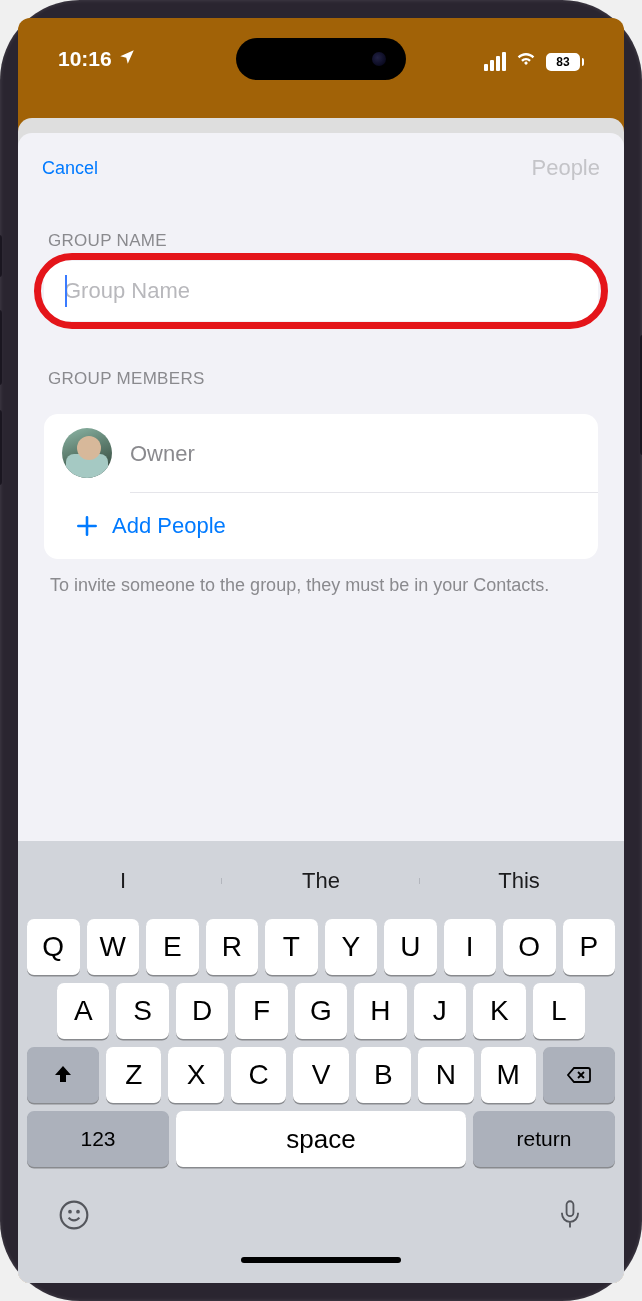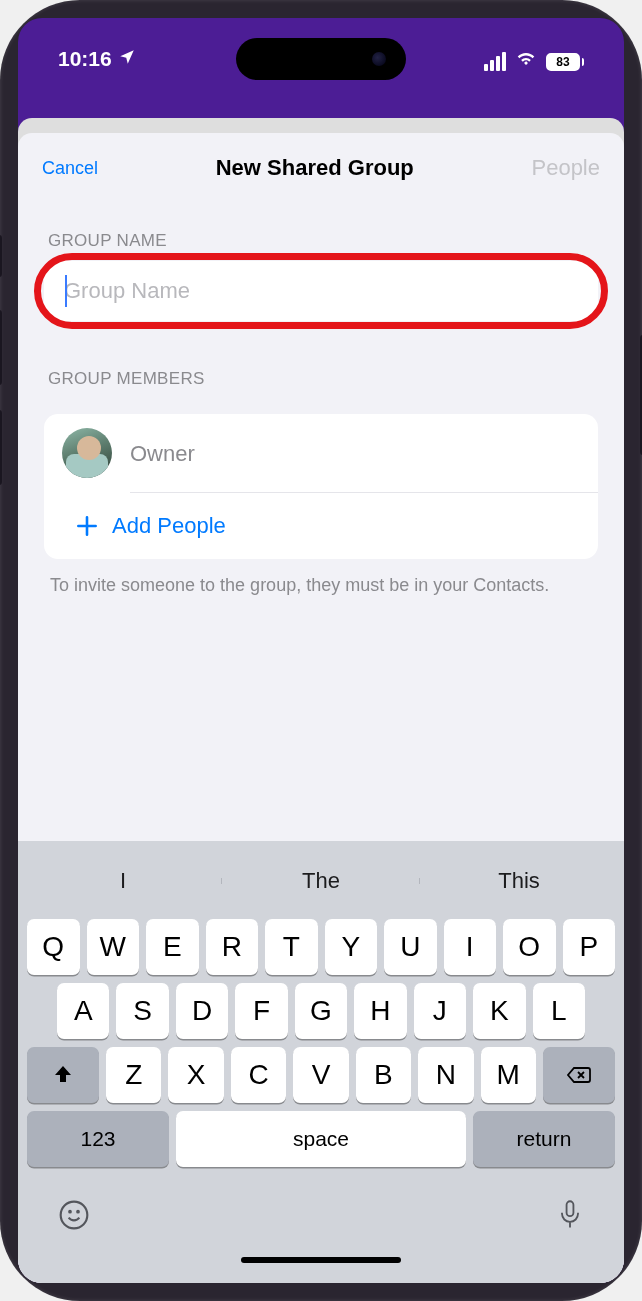--- a/index.html
+++ b/index.html
@@ -26,22 +26,22 @@
     }
     
     .side-btn { position: absolute; background: #1a1620; border-radius: 3px; }
     .btn-left-1 { left: -4px; top: 235px; width: 6px; height: 42px; }
     .btn-left-2 { left: -4px; top: 310px; width: 6px; height: 75px; }
     .btn-left-3 { left: -4px; top: 410px; width: 6px; height: 75px; }
     .btn-right-1 { right: -4px; top: 335px; width: 6px; height: 120px; }
     .screen {
       width: 100%;
       height: 100%;
-      background: #4c1d95;
-      border-radius: 24px;
+      background: #a16207;
+      border-radius: 12px;
       overflow: hidden;
       position: relative;
     }
     .notch {
       position: absolute;
       top: 20px;
       left: 50%;
       transform: translateX(-50%);
       width: 170px;
       height: 42px;
@@ -227,21 +227,21 @@
       color: #000;
       box-shadow: 0 1.5px 0 rgba(0,0,0,0.35);
     }
     .key-fn {
       background: #acb1bb;
       box-shadow: 0 1.5px 0 rgba(0,0,0,0.35);
     }
     .key-shift, .key-del { flex: 0 0 72px; }
     .key-num { flex: 0 0 142px; font-size: 21px; }
     .key-return { flex: 0 0 142px; font-size: 21px; }
-    .key-space { font-size: 21px; }
+    .key-space { font-size: 26px; }
     .kb-bottom { display:flex; justify-content:space-between; padding: 24px 34px 0;}
     .kb-icon { font-size: 32px; color: #54565c; }
     .home-indicator {
       width: 160px; height: 6px; background: #000; border-radius: 4px;
       margin: 18px auto 0;
     }
   </style>
 </head>
 <body>
 
@@ -281,21 +281,20 @@
           <div class="battery-cap"></div>
         </div>
       </div>
     </div>
 
     <div class="modal-backdrop"></div>
 
     <div class="modal">
       <div class="modal-header">
         <span class="nav-cancel">Cancel</span>
-        <span class="nav-title">New Shared Group</span>
         <span class="nav-create">People</span>
       </div>
 
       <div class="content">
         <div class="section-label">GROUP NAME</div>
         <div class="group-name-wrap">
           <input class="group-name-input" placeholder="Group Name" style="">
           <div class="caret"></div>
           <div class="highlight-ring"></div>
         </div>

